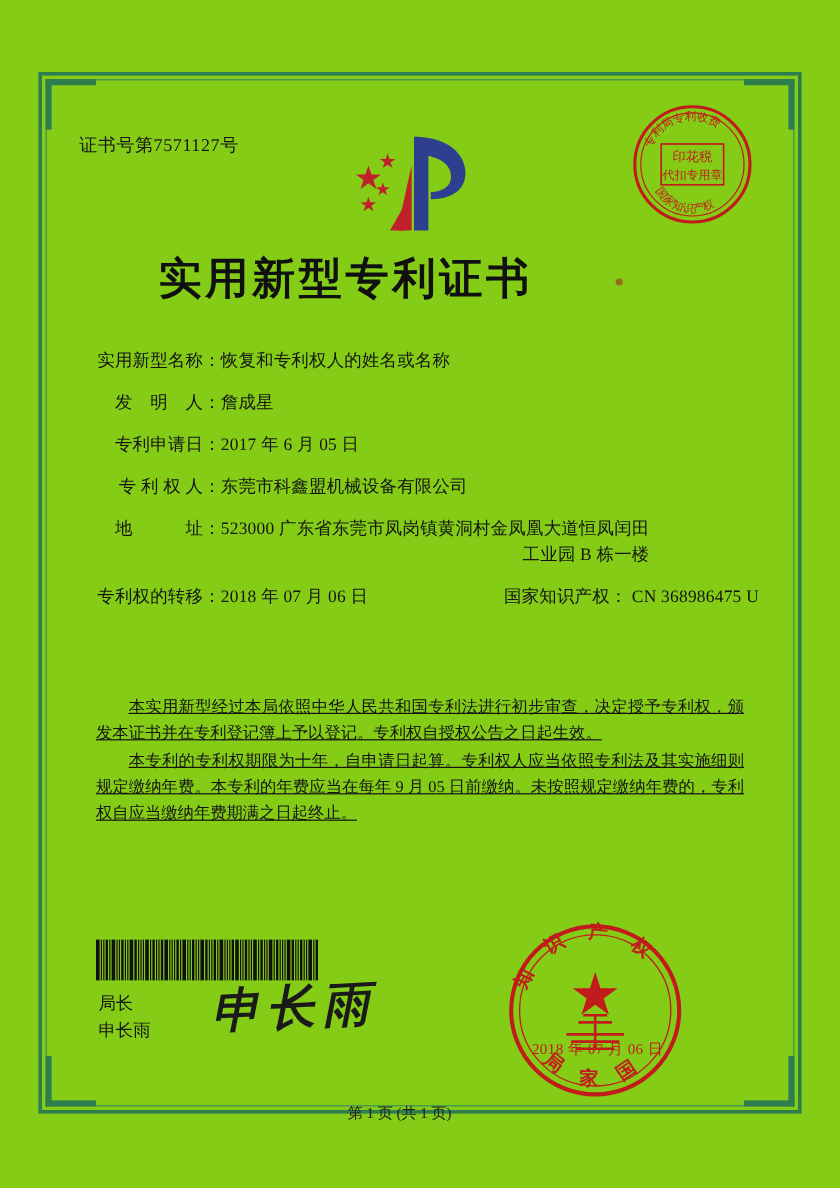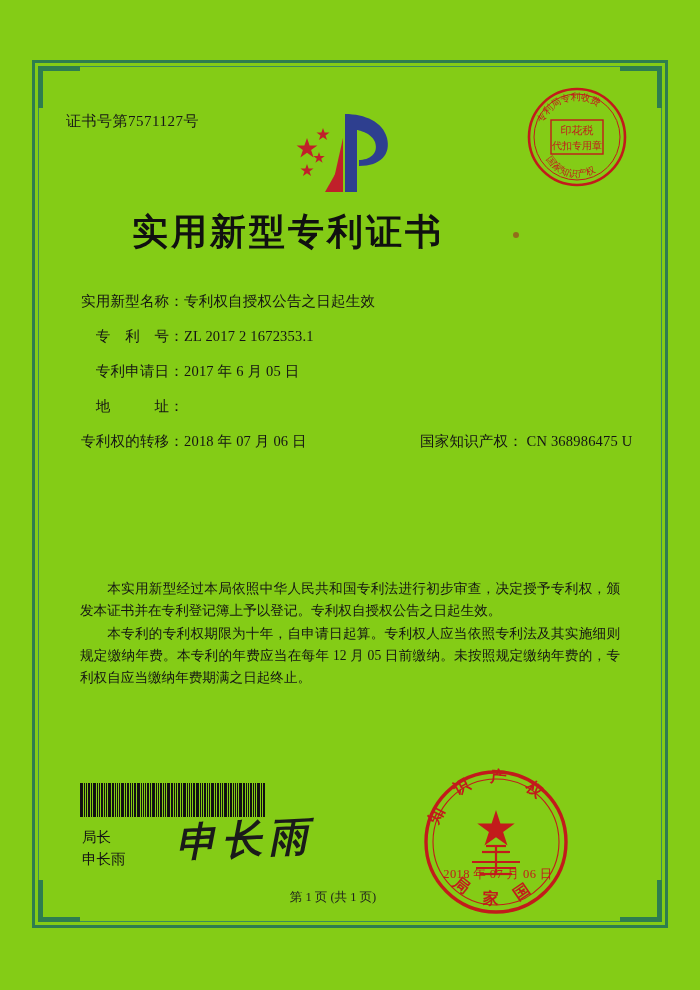--- a/index.html
+++ b/index.html
@@ -148,20 +148,21 @@
     top: 578px;
     width: 540px;
     font-size: 13.6px;
     line-height: 1.62;
     text-align: justify;
     color: #141414;
   }
   .paras p {
     margin: 0 0 1px 0;
     text-indent: 2em;
+    text-decoration: underline;
   }
 
   
   .barcode {
     position: absolute;
     left: 80px;
     top: 783px;
     height: 34px;
     width: 186px;
     display: flex;
@@ -212,21 +213,21 @@
     text-align: center;
     font-size: 12.5px;
     color: #c21b1b;
     letter-spacing: 0.4px;
   }
 
   
   .footer {
     position: absolute;
     left: 0;
-    top: 889px;
+    top: 920px;
     width: 666px;
     text-align: center;
     font-size: 12.5px;
     color: #1d1d1d;
   }
 </style>
 </head>
 <body>
 
 <div class="page">
@@ -272,53 +273,61 @@
     </svg>
   </div>
 
   <div class="main-title">实用新型专利证书</div>
   <div class="title-dot"></div>
 
   <div class="fields">
 
     <div class="frow">
       <span class="flabel">实用新型名称：</span>
-      <span class="fvalue">专利权自授权公告之日起生效</span>
-    </div>
-
+      <span class="fvalue">恢复和专利权人的姓名或名称</span>
+    </div>
 
     <div class="frow">
-      <span class="flabel">专　利　号：</span>
-      <span class="fvalue">ZL 2017 2 1672353.1</span>
-    </div>
+      <span class="flabel">发　明　人：</span>
+      <span class="fvalue">詹成星</span>
+    </div>
+
 
     <div class="frow">
       <span class="flabel">专利申请日：</span>
       <span class="fvalue">2017 年 6 月 05 日</span>
     </div>
 
+    <div class="frow">
+      <span class="flabel">专 利 权 人：</span>
+      <span class="fvalue">东莞市科鑫盟机械设备有限公司</span>
+    </div>
 
     <div class="frow">
       <span class="flabel">地　　　址：</span>
+      <span>
+        <span class="fvalue">523000  广东省东莞市凤岗镇黄洞村金凤凰大道恒凤闰田</span>
+        <span class="fvalue ind">工业园 B 栋一楼</span>
+      </span>
     </div>
 
     <div class="frow row-grant">
       <span class="flabel">专利权的转移：</span>
       <span class="fvalue">2018 年 07 月 06 日</span>
       <span class="col2">
         <span class="fvalue">国家知识产权：</span>
         <span class="fvalue">CN 368986475 U</span>
       </span>
     </div>
 
   </div>
 
   <div class="paras">
     <p>本实用新型经过本局依照中华人民共和国专利法进行初步审查，决定授予专利权，颁发本证书并在专利登记簿上予以登记。专利权自授权公告之日起生效。</p>
-    <p>本专利的专利权期限为十年，自申请日起算。专利权人应当依照专利法及其实施细则规定缴纳年费。本专利的年费应当在每年 12 月 05 日前缴纳。未按照规定缴纳年费的，专利权自应当缴纳年费期满之日起终止。</p>
+    <p>本专利的专利权期限为十年，自申请日起算。专利权人应当依照专利法及其实施细则规定缴纳年费。本专利的年费应当在每年 9 月 05 日前缴纳。未按照规定缴纳年费的，专利权自应当缴纳年费期满之日起终止。</p>
   </div>
 
   <div class="barcode">
       <i style="width: 3px;"></i>
       <i style="width: 1px;"></i>
       <i style="width: 1px;"></i>
       <i style="width: 2px;"></i>
       <i style="width: 1px;"></i>
       <i style="width: 3px;"></i>
       <i style="width: 1px;"></i>

